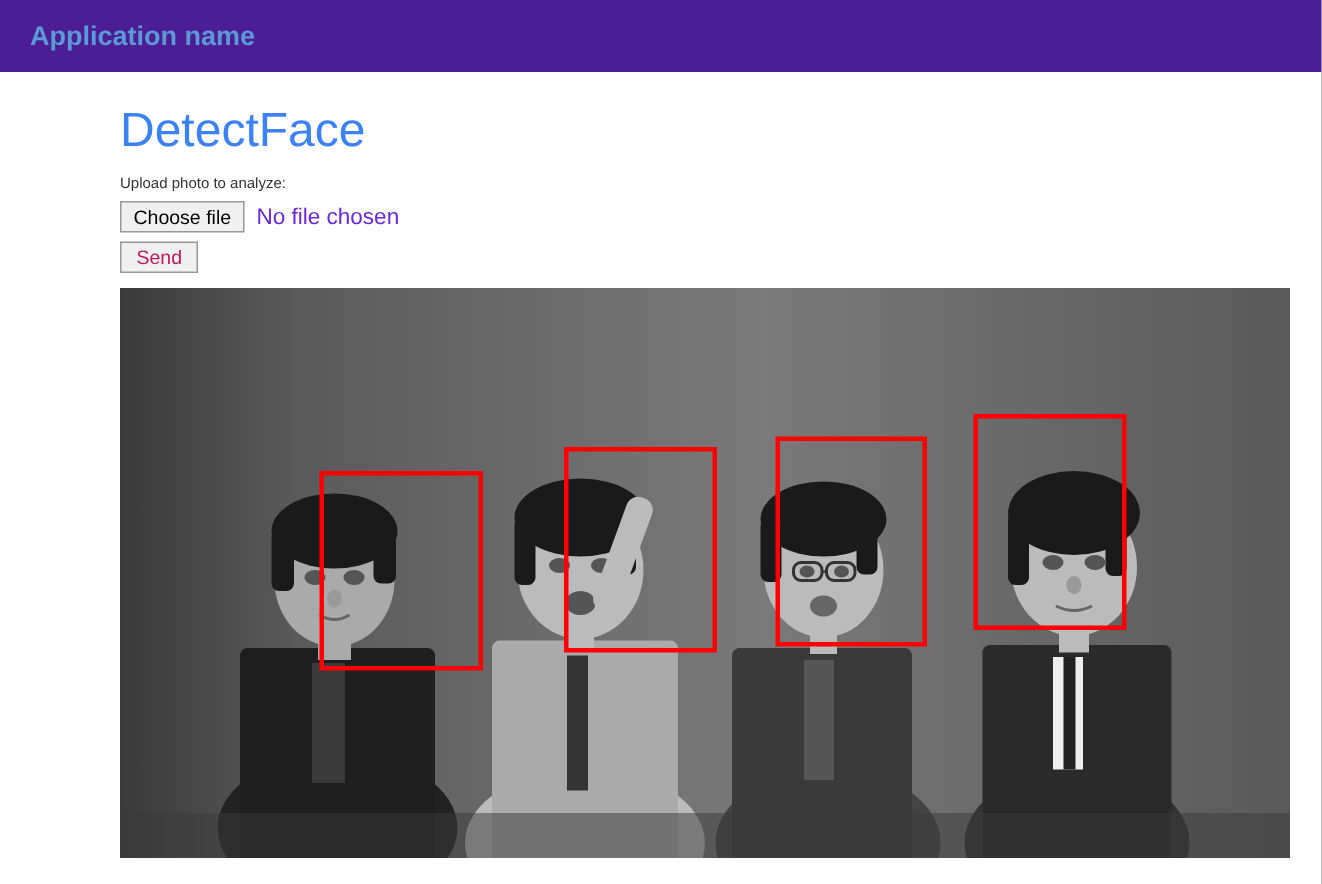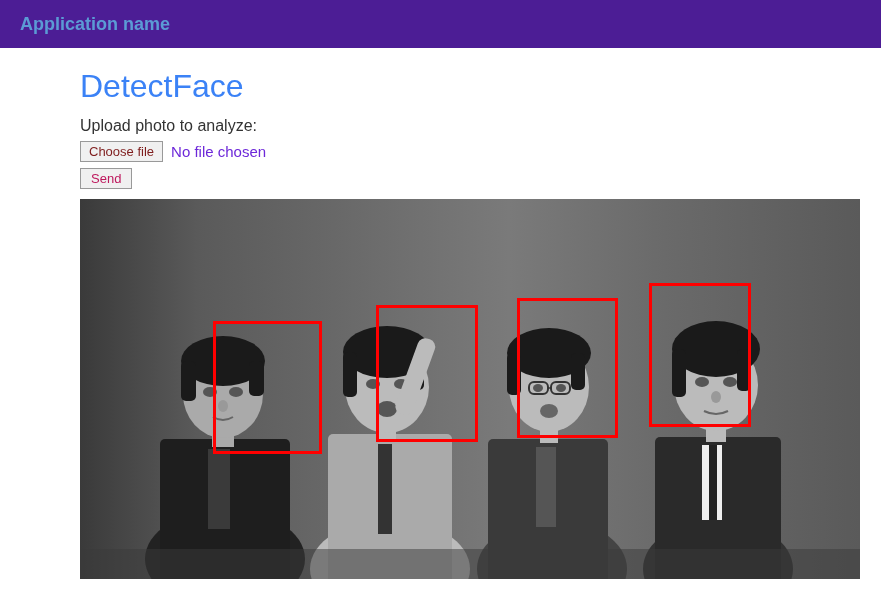--- a/index.html
+++ b/index.html
@@ -37,39 +37,39 @@
     .main-content {
       padding: 20px 80px;
     }
     .page-title {
       font-size: 32px;
       font-weight: normal;
       margin-bottom: 12px;
       color: #3b82f6;
     }
     .upload-label {
-      font-size: 16px;
+      font-size: 10px;
       color: #333;
       margin-bottom: 6px;
       display: block;
       margin-top: 12px;
     }
     .file-input-row {
       display: flex;
       align-items: center;
       gap: 8px;
       margin-bottom: 6px;
     }
     .choose-file-btn {
       padding: 2px 8px;
       border: 1px solid #999;
       background: #f0f0f0;
       font-size: 13px;
       cursor: pointer;
-      color: #7f1d1d;
+      color: #000000;
     }
     .no-file-text {
       font-size: 15px;
       color: #6d28d9;
     }
     .send-btn {
       padding: 2px 10px;
       border: 1px solid #999;
       background: #f0f0f0;
       font-size: 13px;

